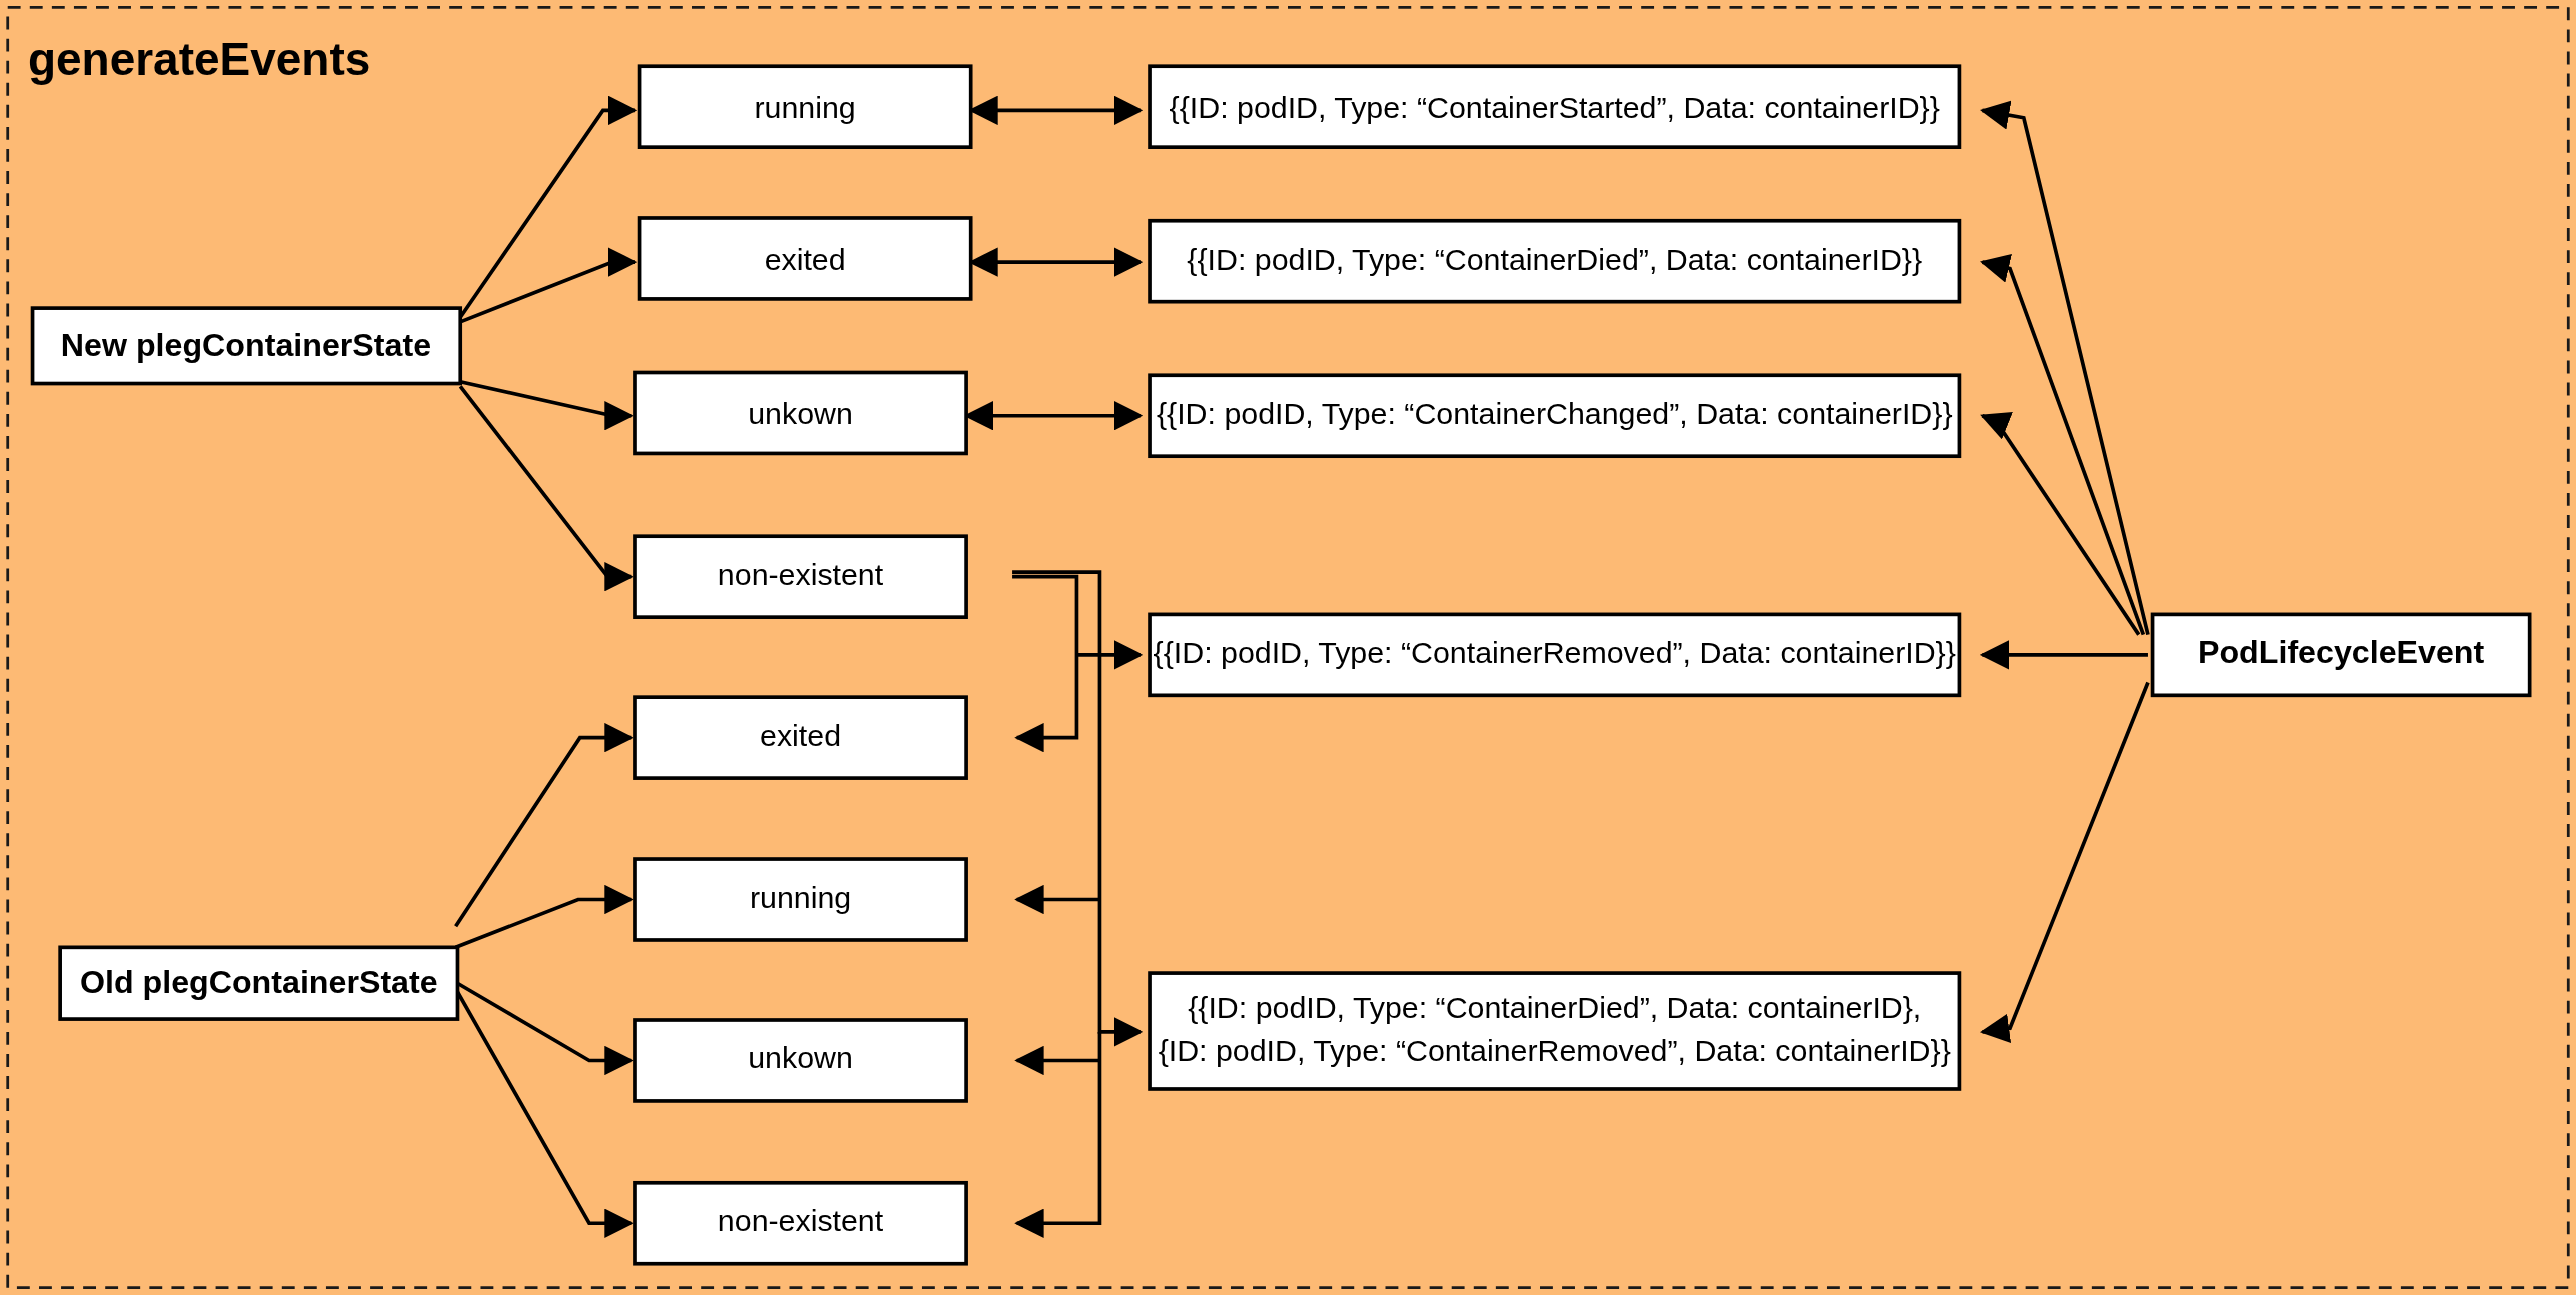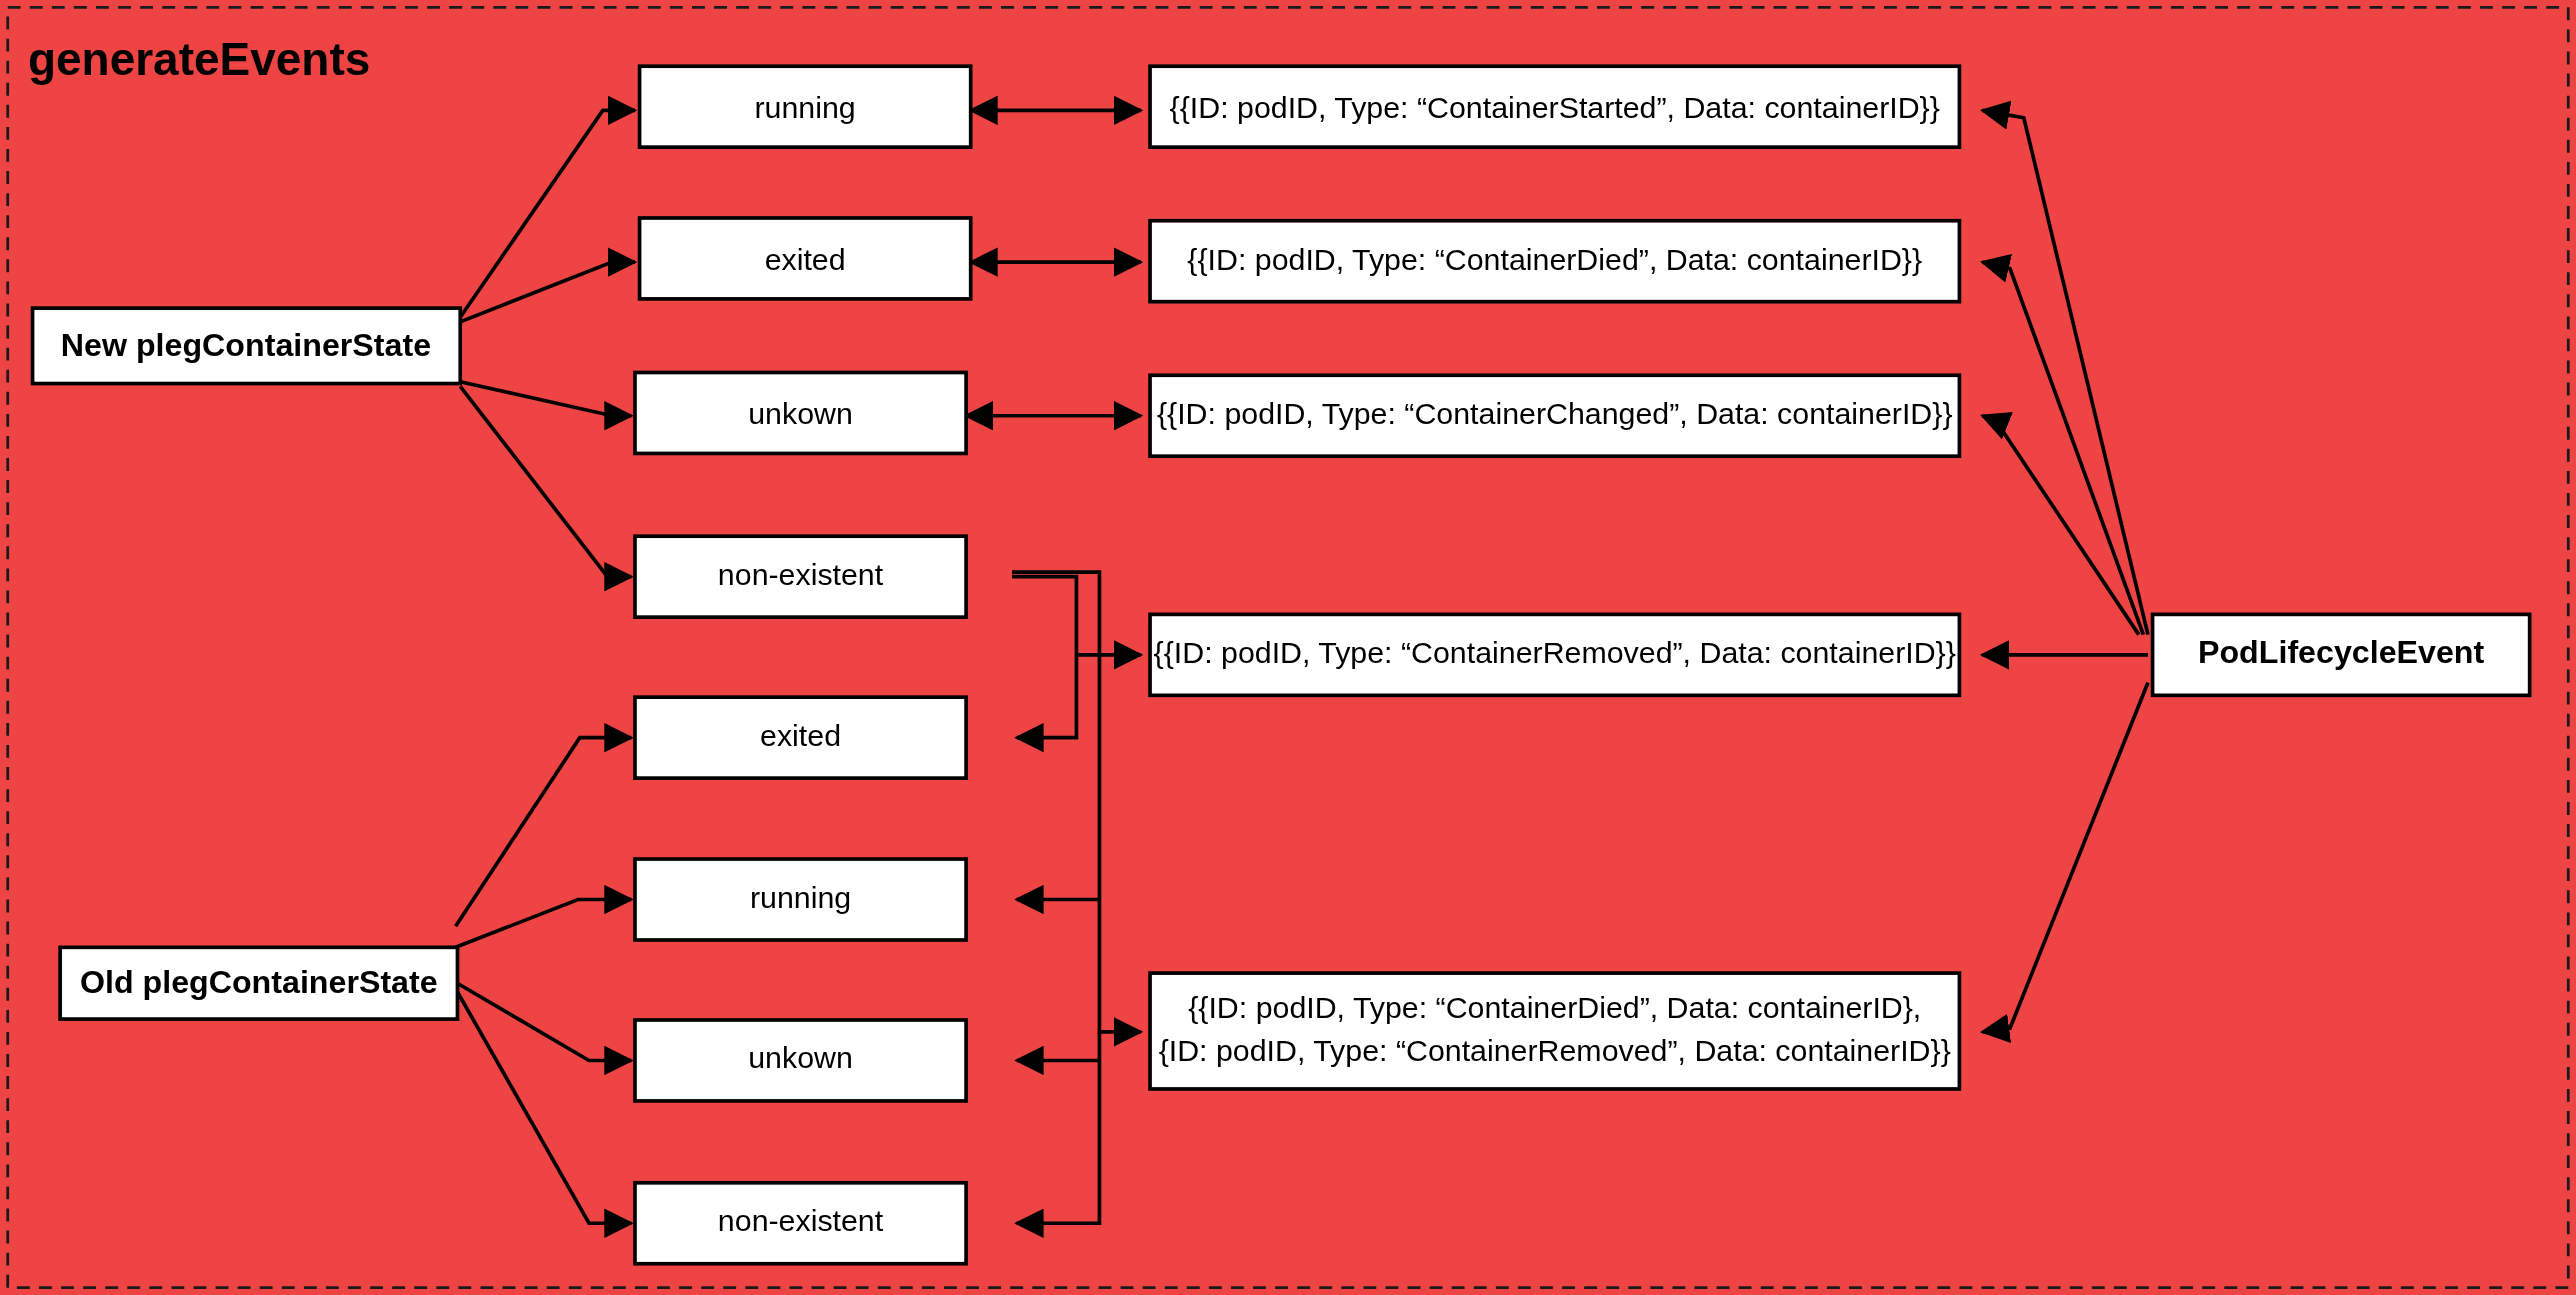--- a/index.html
+++ b/index.html
@@ -11,21 +11,21 @@
   body {
     width: 2576px;
     height: 1295px;
     font-family: "Liberation Sans", sans-serif;
     overflow: hidden;
   }
   #canvas {
     position: relative;
     width: 2576px;
     height: 1295px;
-    background: #ef4444;
+    background: #fdba74;
   }
   #diagram-svg {
     position: absolute;
     top: 0;
     left: 0;
     width: 2576px;
     height: 1295px;
     display: block;
   }
   .outer-frame {

